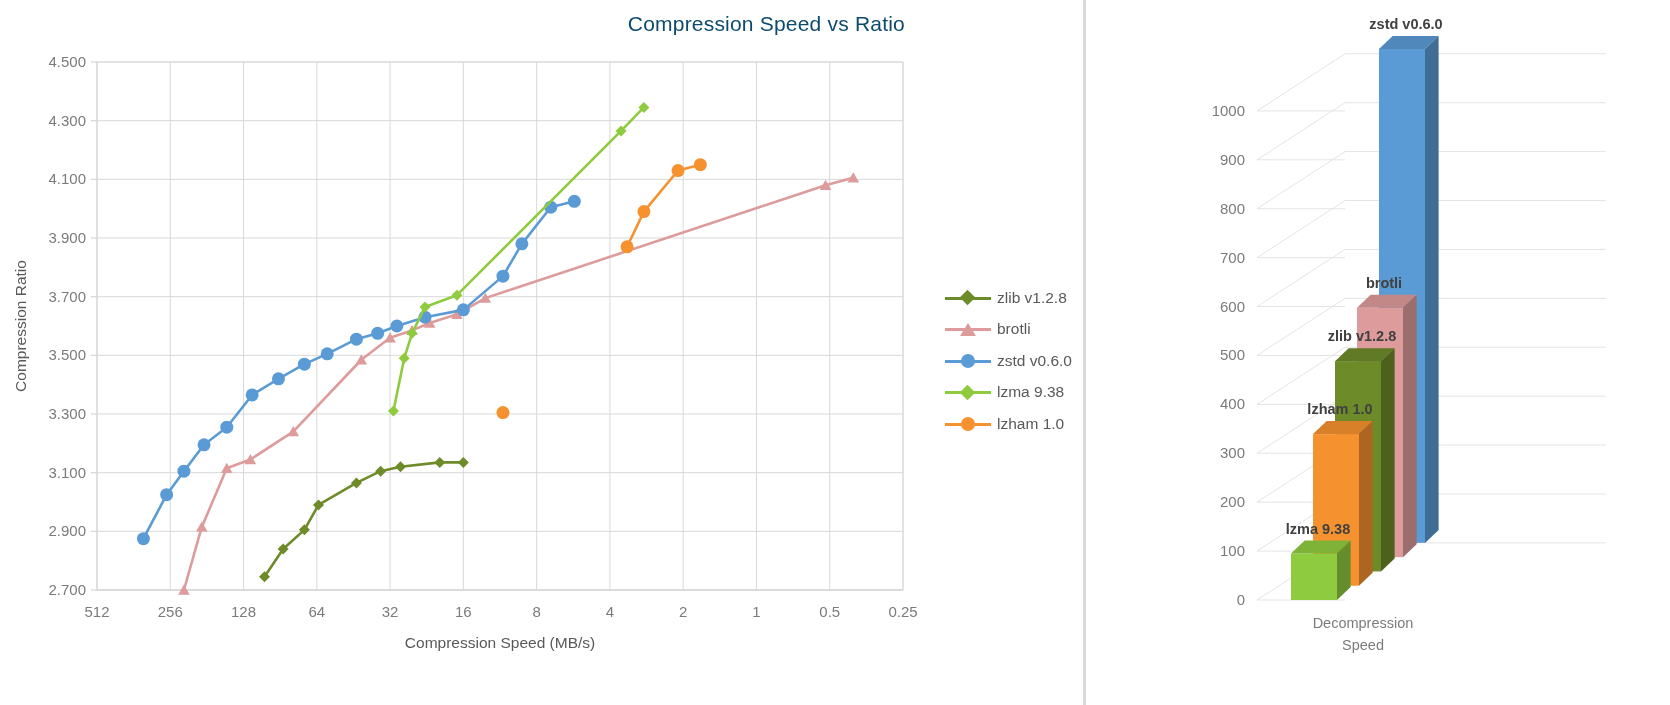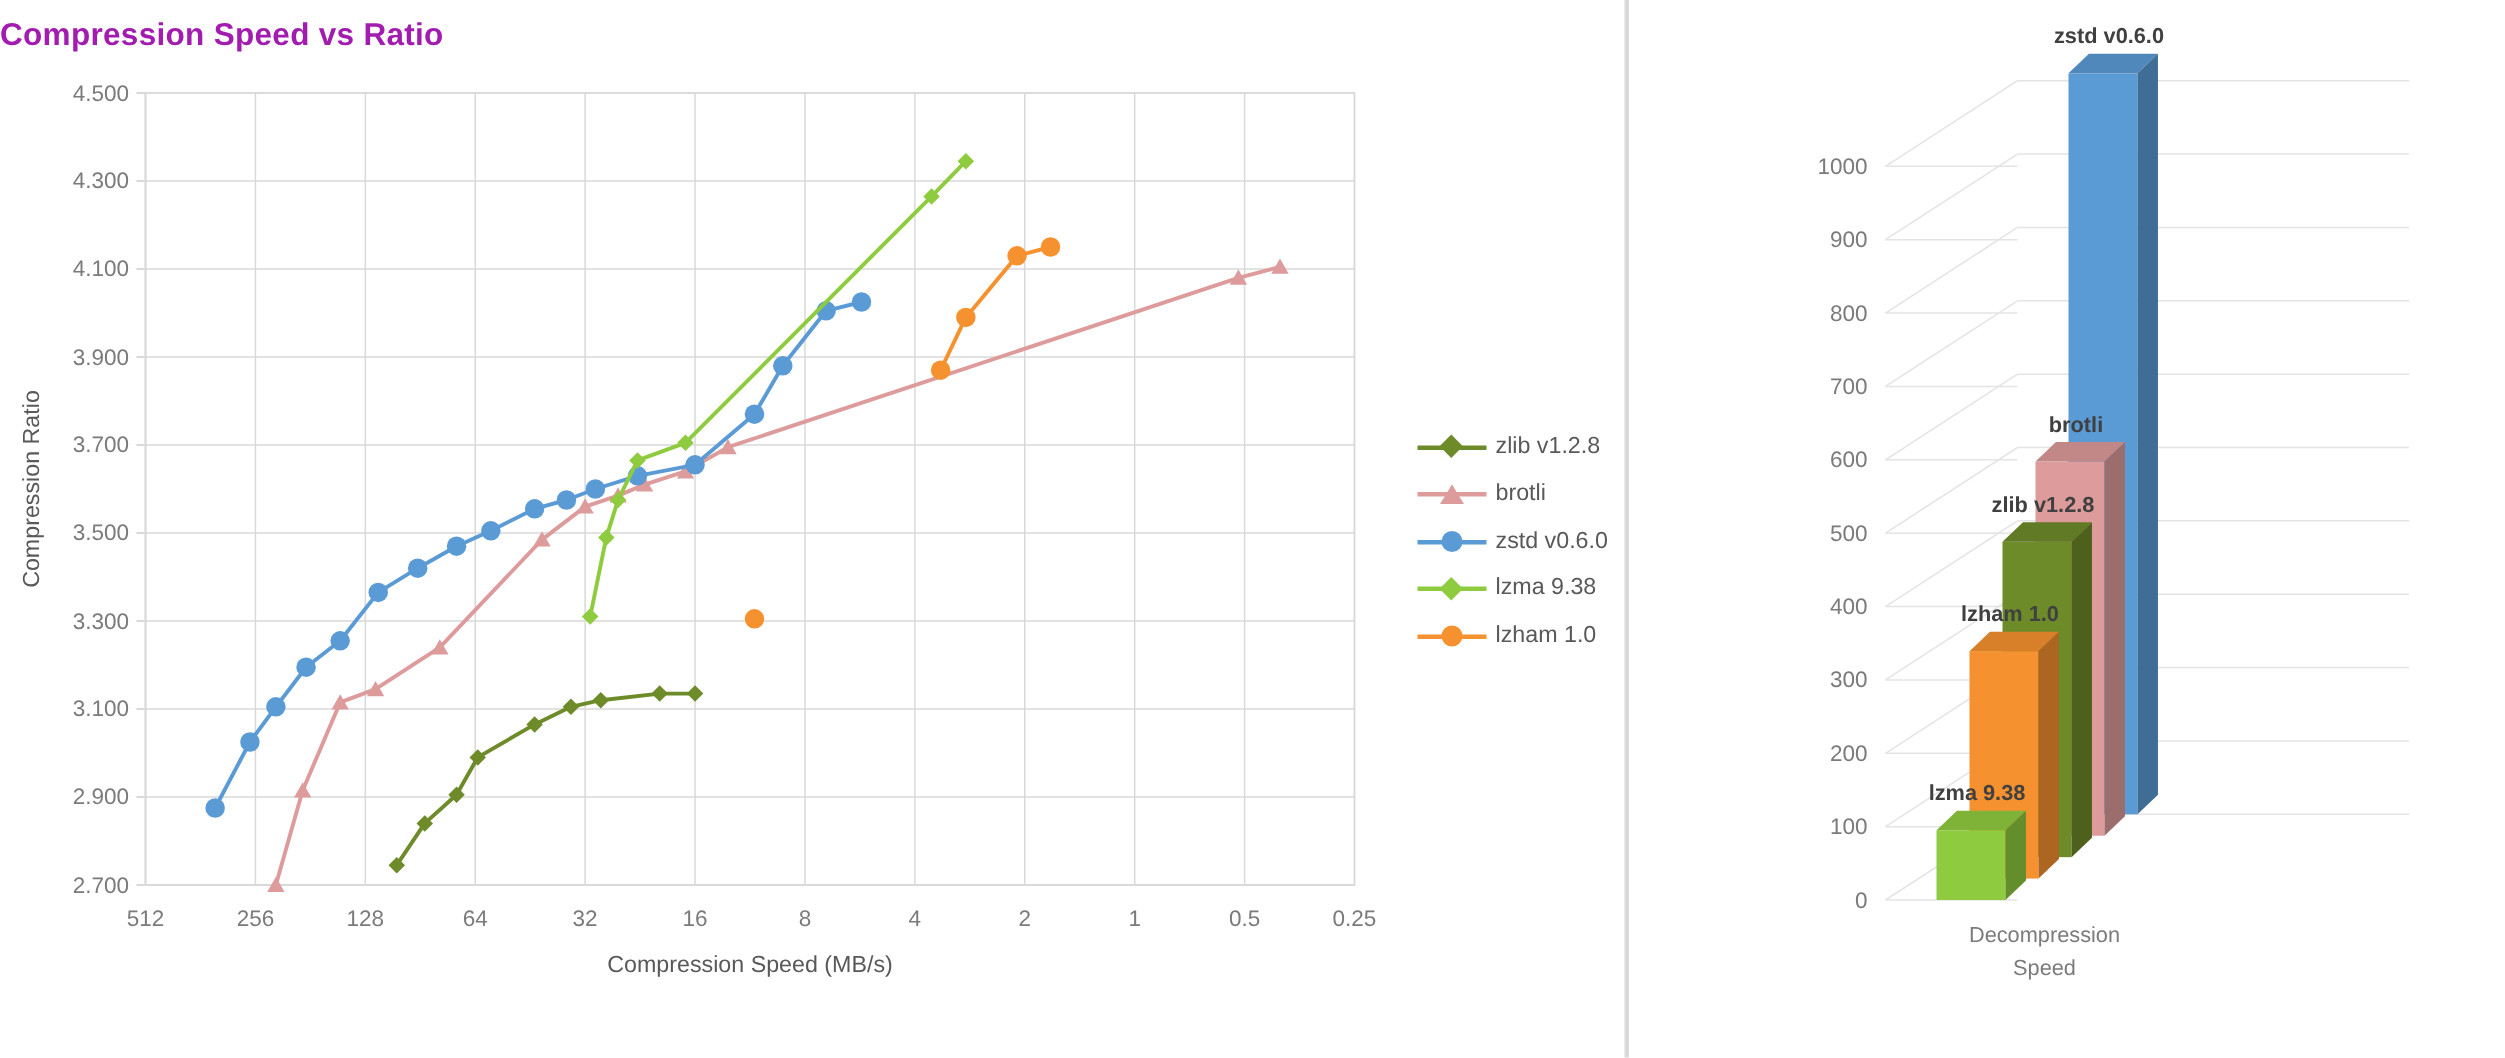--- a/index.html
+++ b/index.html
@@ -11,22 +11,22 @@
   #root{position:absolute;inset:0;}
 
   .panel-divider{
     position:absolute;left:1083px;top:0;width:3px;height:705px;
     background:#d9d9d9;
   }
 
   
   #scatter-panel{position:absolute;left:0;top:0;width:1083px;height:705px;}
   #scatter-title{
-    position:absolute;left:0;top:12px;width:905px;text-align:left;
-    font-size:21px;color:#a21caf;letter-spacing:.2px;font-weight:bold;
+    position:absolute;left:0;top:12px;width:905px;text-align:right;
+    font-size:21px;color:#0c4a6e;letter-spacing:.2px;
   }
   #scatter-svg{position:absolute;left:0;top:0;}
 
   .axis-line{stroke:#d9d9d9;stroke-width:1.3;}
   .grid-line{stroke:#d9d9d9;stroke-width:1;}
   .tick-text{fill:#7b7b7b;font-size:15px;font-family:"Liberation Sans",sans-serif;}
   .axis-title{fill:#595959;font-size:15.5px;font-family:"Liberation Sans",sans-serif;}
   .series-line{fill:none;stroke-width:2.6;stroke-linejoin:round;stroke-linecap:round;}
 
   

